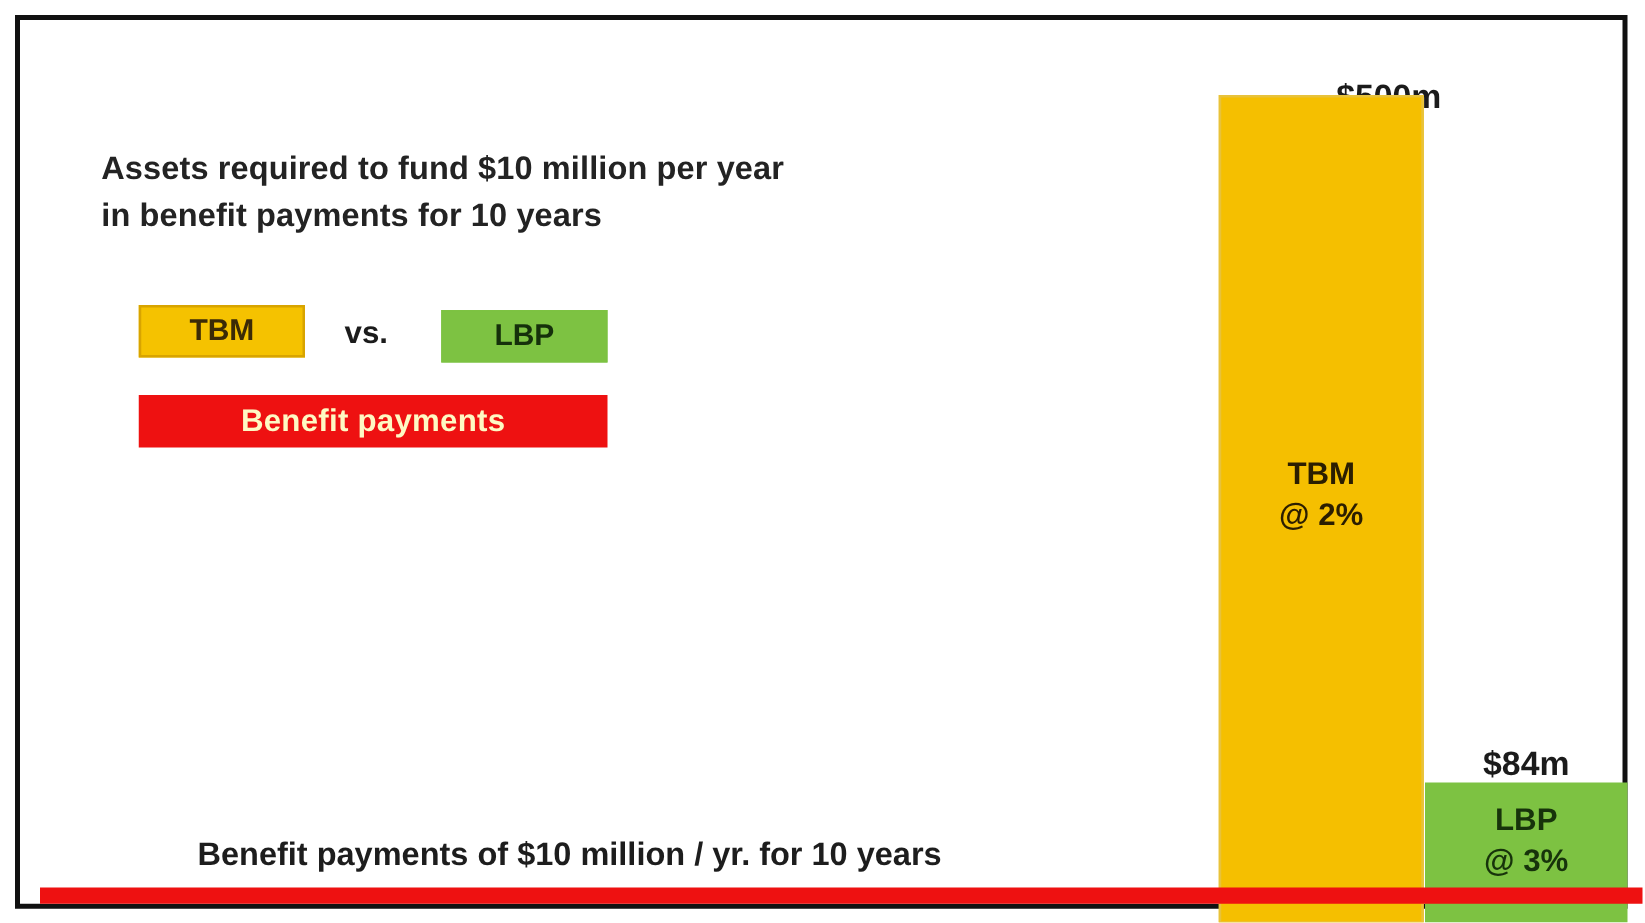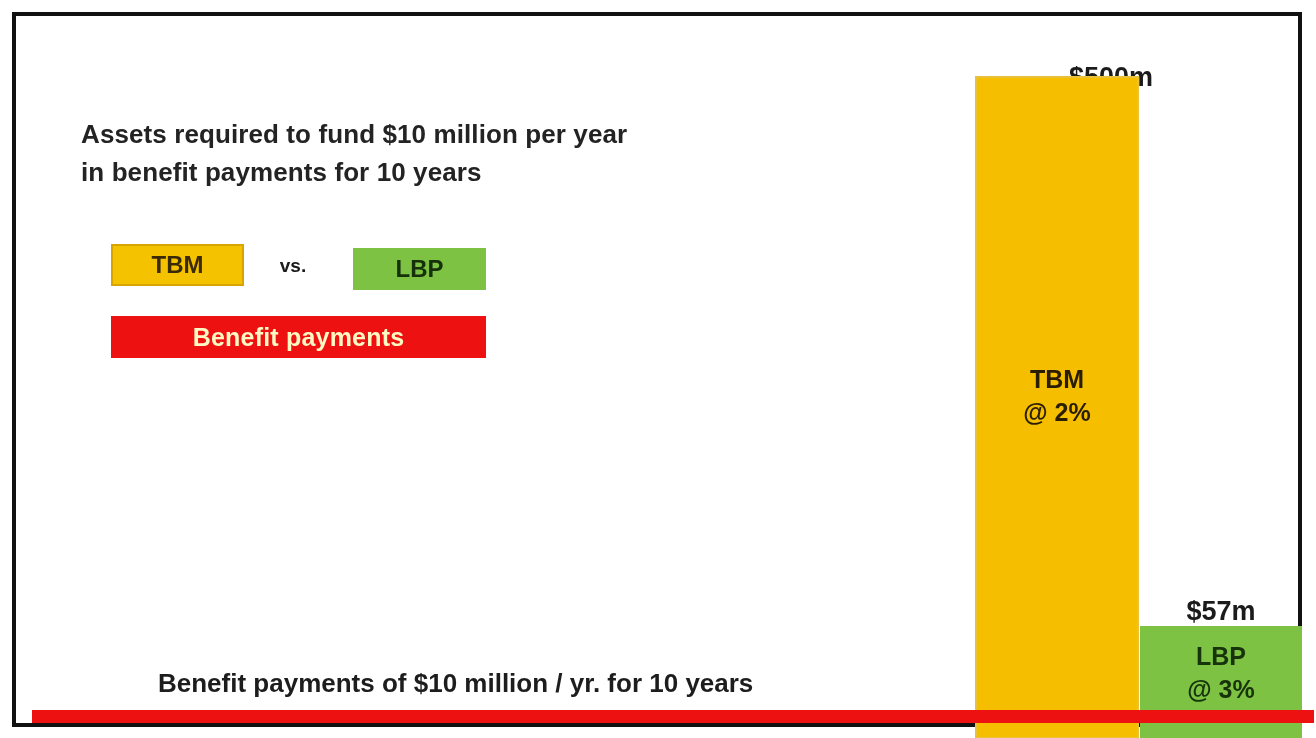--- a/index.html
+++ b/index.html
@@ -83,21 +83,21 @@
   }
   #chip-vs {
     position: absolute;
     left: 152px;
     top: 2px;
     width: 60px;
     height: 40px;
     display: flex;
     align-items: center;
     justify-content: center;
-    font-size: 19px;
+    font-size: 25px;
     font-weight: 700;
     color: #1b1b1b;
   }
   #chip-lbp {
     left: 242px;
     top: 4px;
     width: 133px;
     height: 42px;
     background: #7DC242;
     border: 1px solid #7DC242;
@@ -217,21 +217,21 @@
 
       <div class="value-label" id="value-tbm">$500m</div>
 
       <div class="bar" id="bar-tbm">
         <div class="bar-inner-label">
           <div>TBM</div>
           <div>@ 2%</div>
         </div>
       </div>
 
-      <div class="value-label" id="value-lbp">$57m</div>
+      <div class="value-label" id="value-lbp">$84m</div>
 
       <div class="bar" id="bar-lbp">
         <div class="bar-inner-label">
           <div>LBP</div>
           <div>@ 3%</div>
         </div>
       </div>
 
       <div id="caption">Benefit payments of $10 million / yr. for 10 years</div>
 

